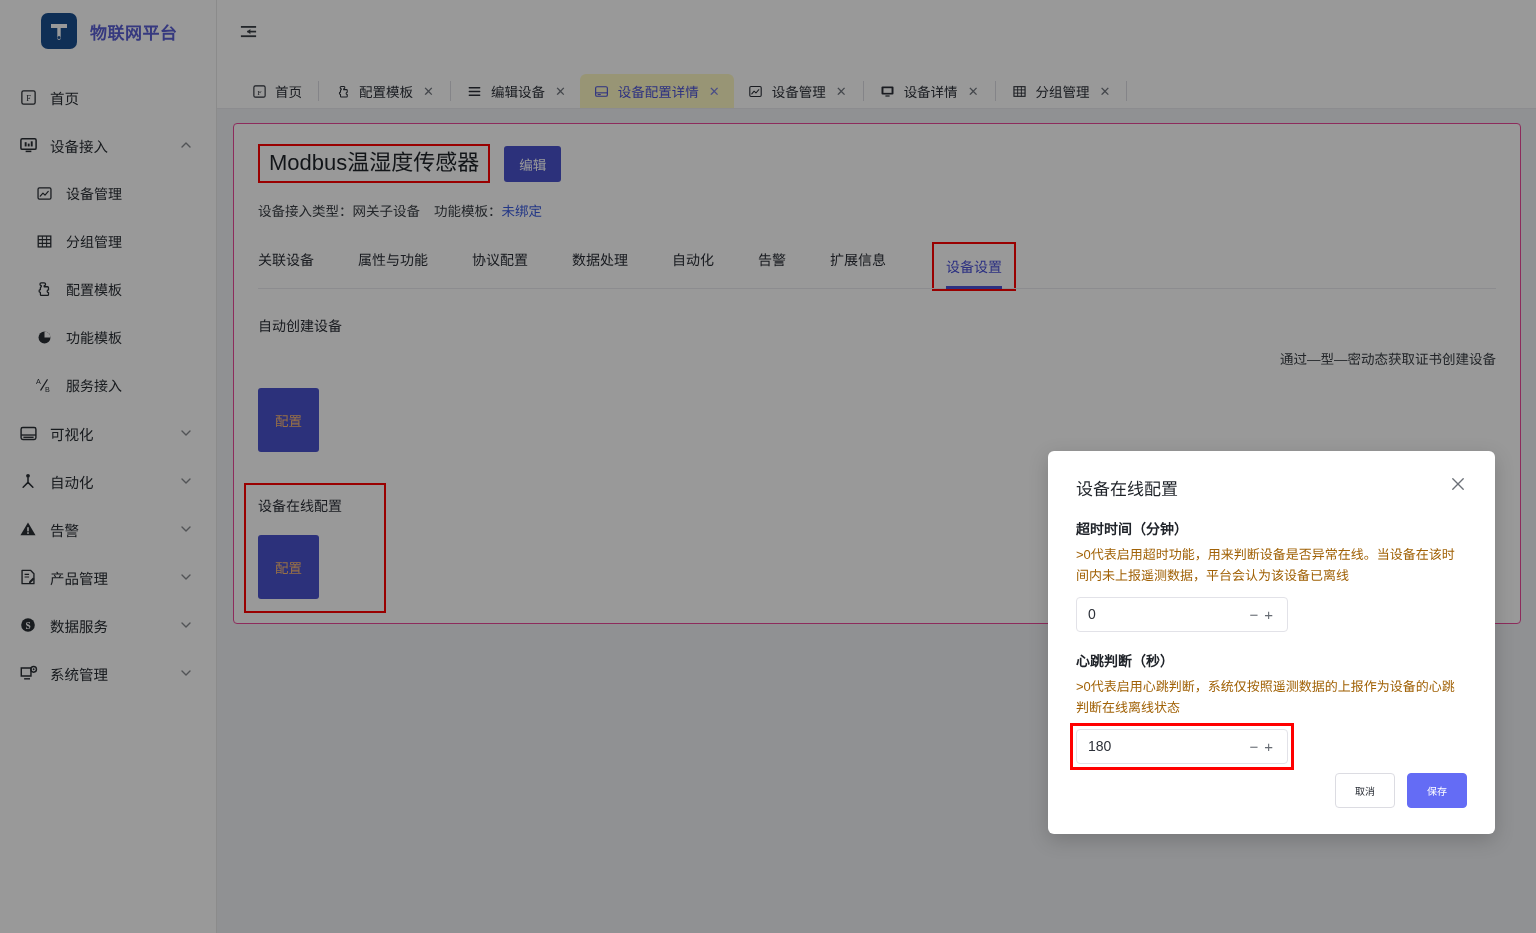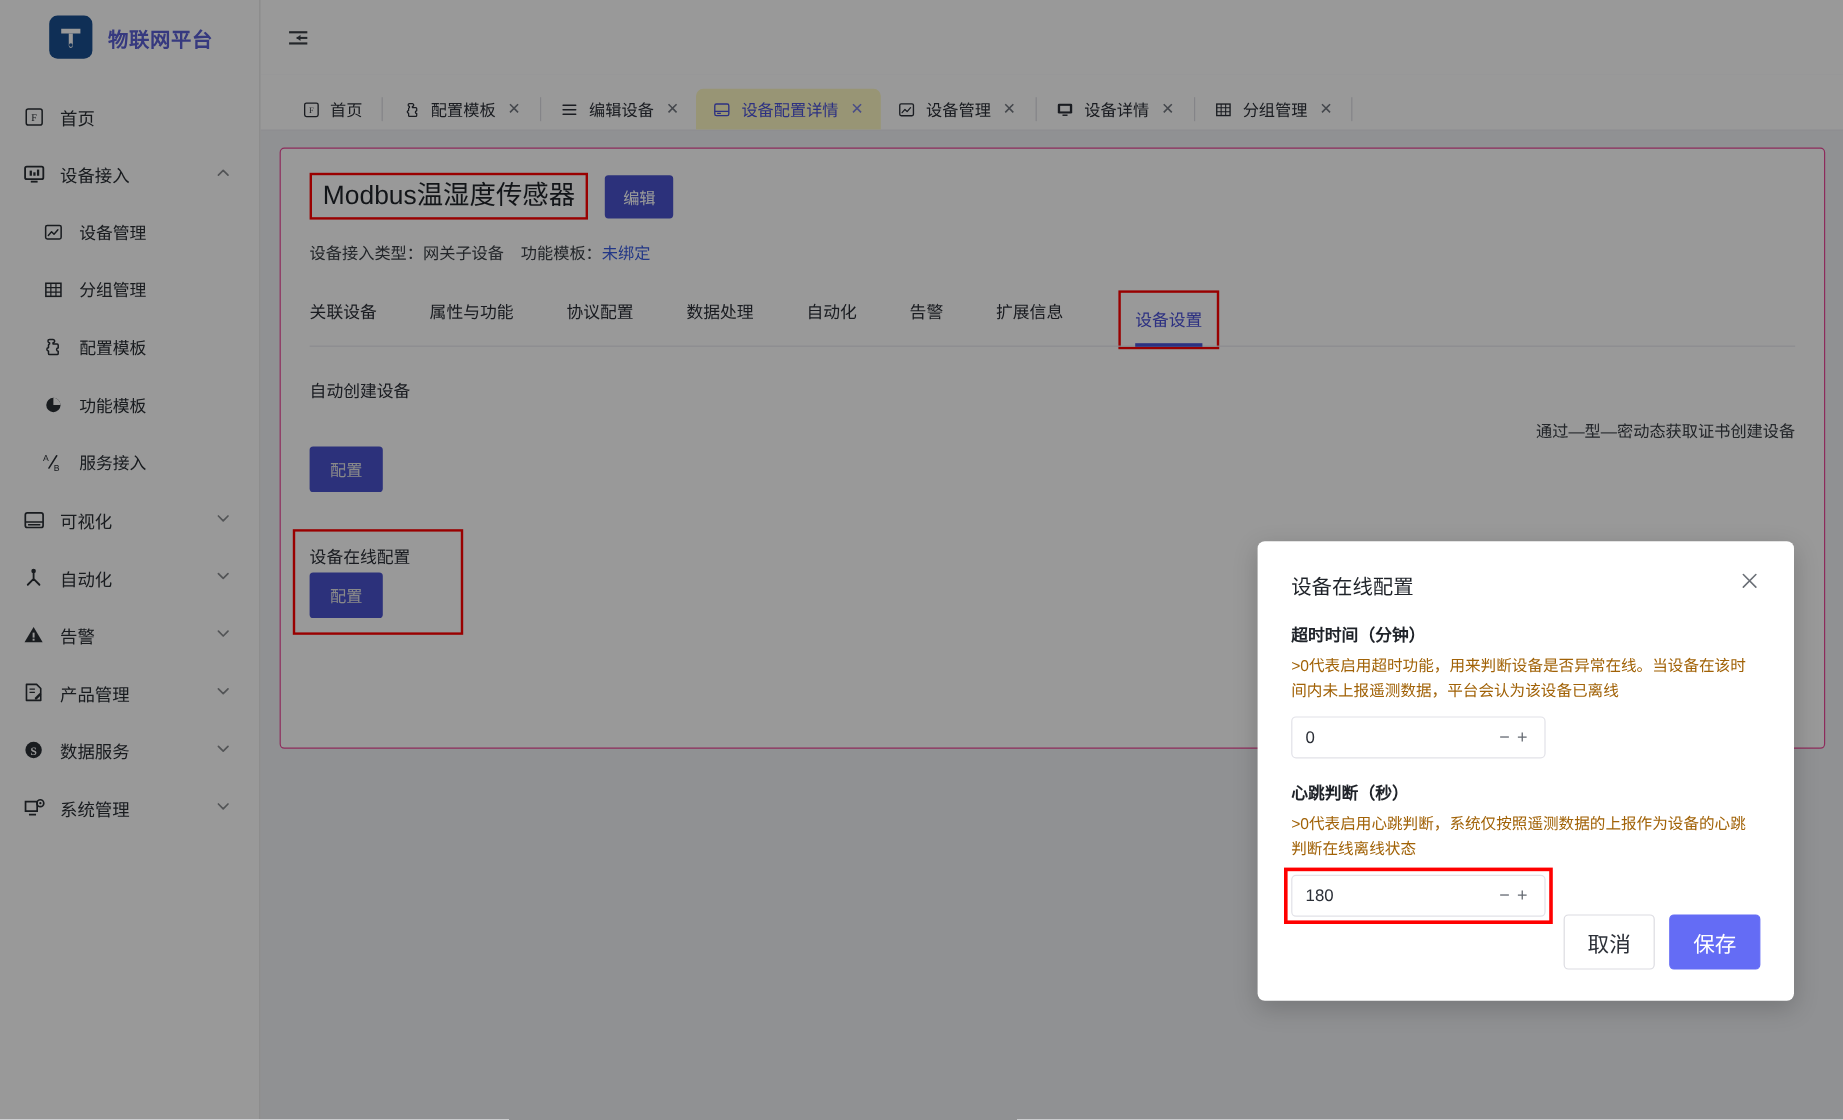--- a/index.html
+++ b/index.html
@@ -118,22 +118,22 @@
     outline: 2px solid #ff0000; padding: 12px 12px 13px 12px; margin-right: 0;
     margin-left: 4px; margin-bottom: -1px;
   }
   .itab.boxed.active::after { left: 12px; right: 12px; }
 
   
   .sections { padding-top: 26px; }
   .sec-title { font-size: 14px; color: #2c3038; }
   .sec-desc { font-size: 13.5px; color: #3b4046; margin-top: 13px; text-align: right; }
   .sec-btn {
-    margin-top: 4px; background: #4a53cd; color: #e5e5e5; border: none;
-    border-radius: 3px; font-size: 13.5px; padding: 9px 17px; cursor: pointer;
+    margin-top: 20px; background: #4a53cd; color: #fdba74; border: none;
+    border-radius: 3px; font-size: 13.5px; padding: 22px 17px; cursor: pointer;
     font-family: inherit; display: inline-block;
   }
   .sec-btn.danger { background: #b01823; }
   .sec-block { margin-top: 33px; }
   .sec-block.boxed { outline: 2px solid #ff0000; display: inline-block; padding: 10px 42px 12px 12px; margin-left: -12px; }
   .sec-title.danger { color: #cf1322; }
 
   
   #overlay {
     position: absolute; inset: 0; background: rgba(0,0,0,0.40); z-index: 50;
@@ -158,21 +158,21 @@
     background: #fff;
   }
   .stepper .val { flex: 1 1 auto; font-size: 14px; color: #2c3038; }
   .stepper .ctrl { font-size: 15px; color: #666b73; cursor: pointer; padding: 0 3px; user-select: none; }
   .stepper-wrap { display: inline-block; }
   .stepper-wrap.boxed { outline: 3px solid #ff0000; padding: 3px; margin-left: -3px; margin-top: 7px; }
   .stepper-wrap.boxed .stepper { margin-top: 0; }
 
   .m-foot { position: absolute; right: 28px; bottom: 26px; display: flex; gap: 12px; }
   .m-btn {
-    border-radius: 4px; font-size: 18px; padding: 9px 19px; cursor: pointer;
+    border-radius: 4px; font-size: 10px; padding: 9px 19px; cursor: pointer;
     font-family: inherit; border: 1px solid #dcdce2; background: #fff; color: #2c3038;
   }
   .m-btn.primary { background: #646cf5; border-color: #646cf5; color: #fff; }
 </style>
 </head>
 <body>
 
 <div id="app">
 
   <aside id="sidebar">

